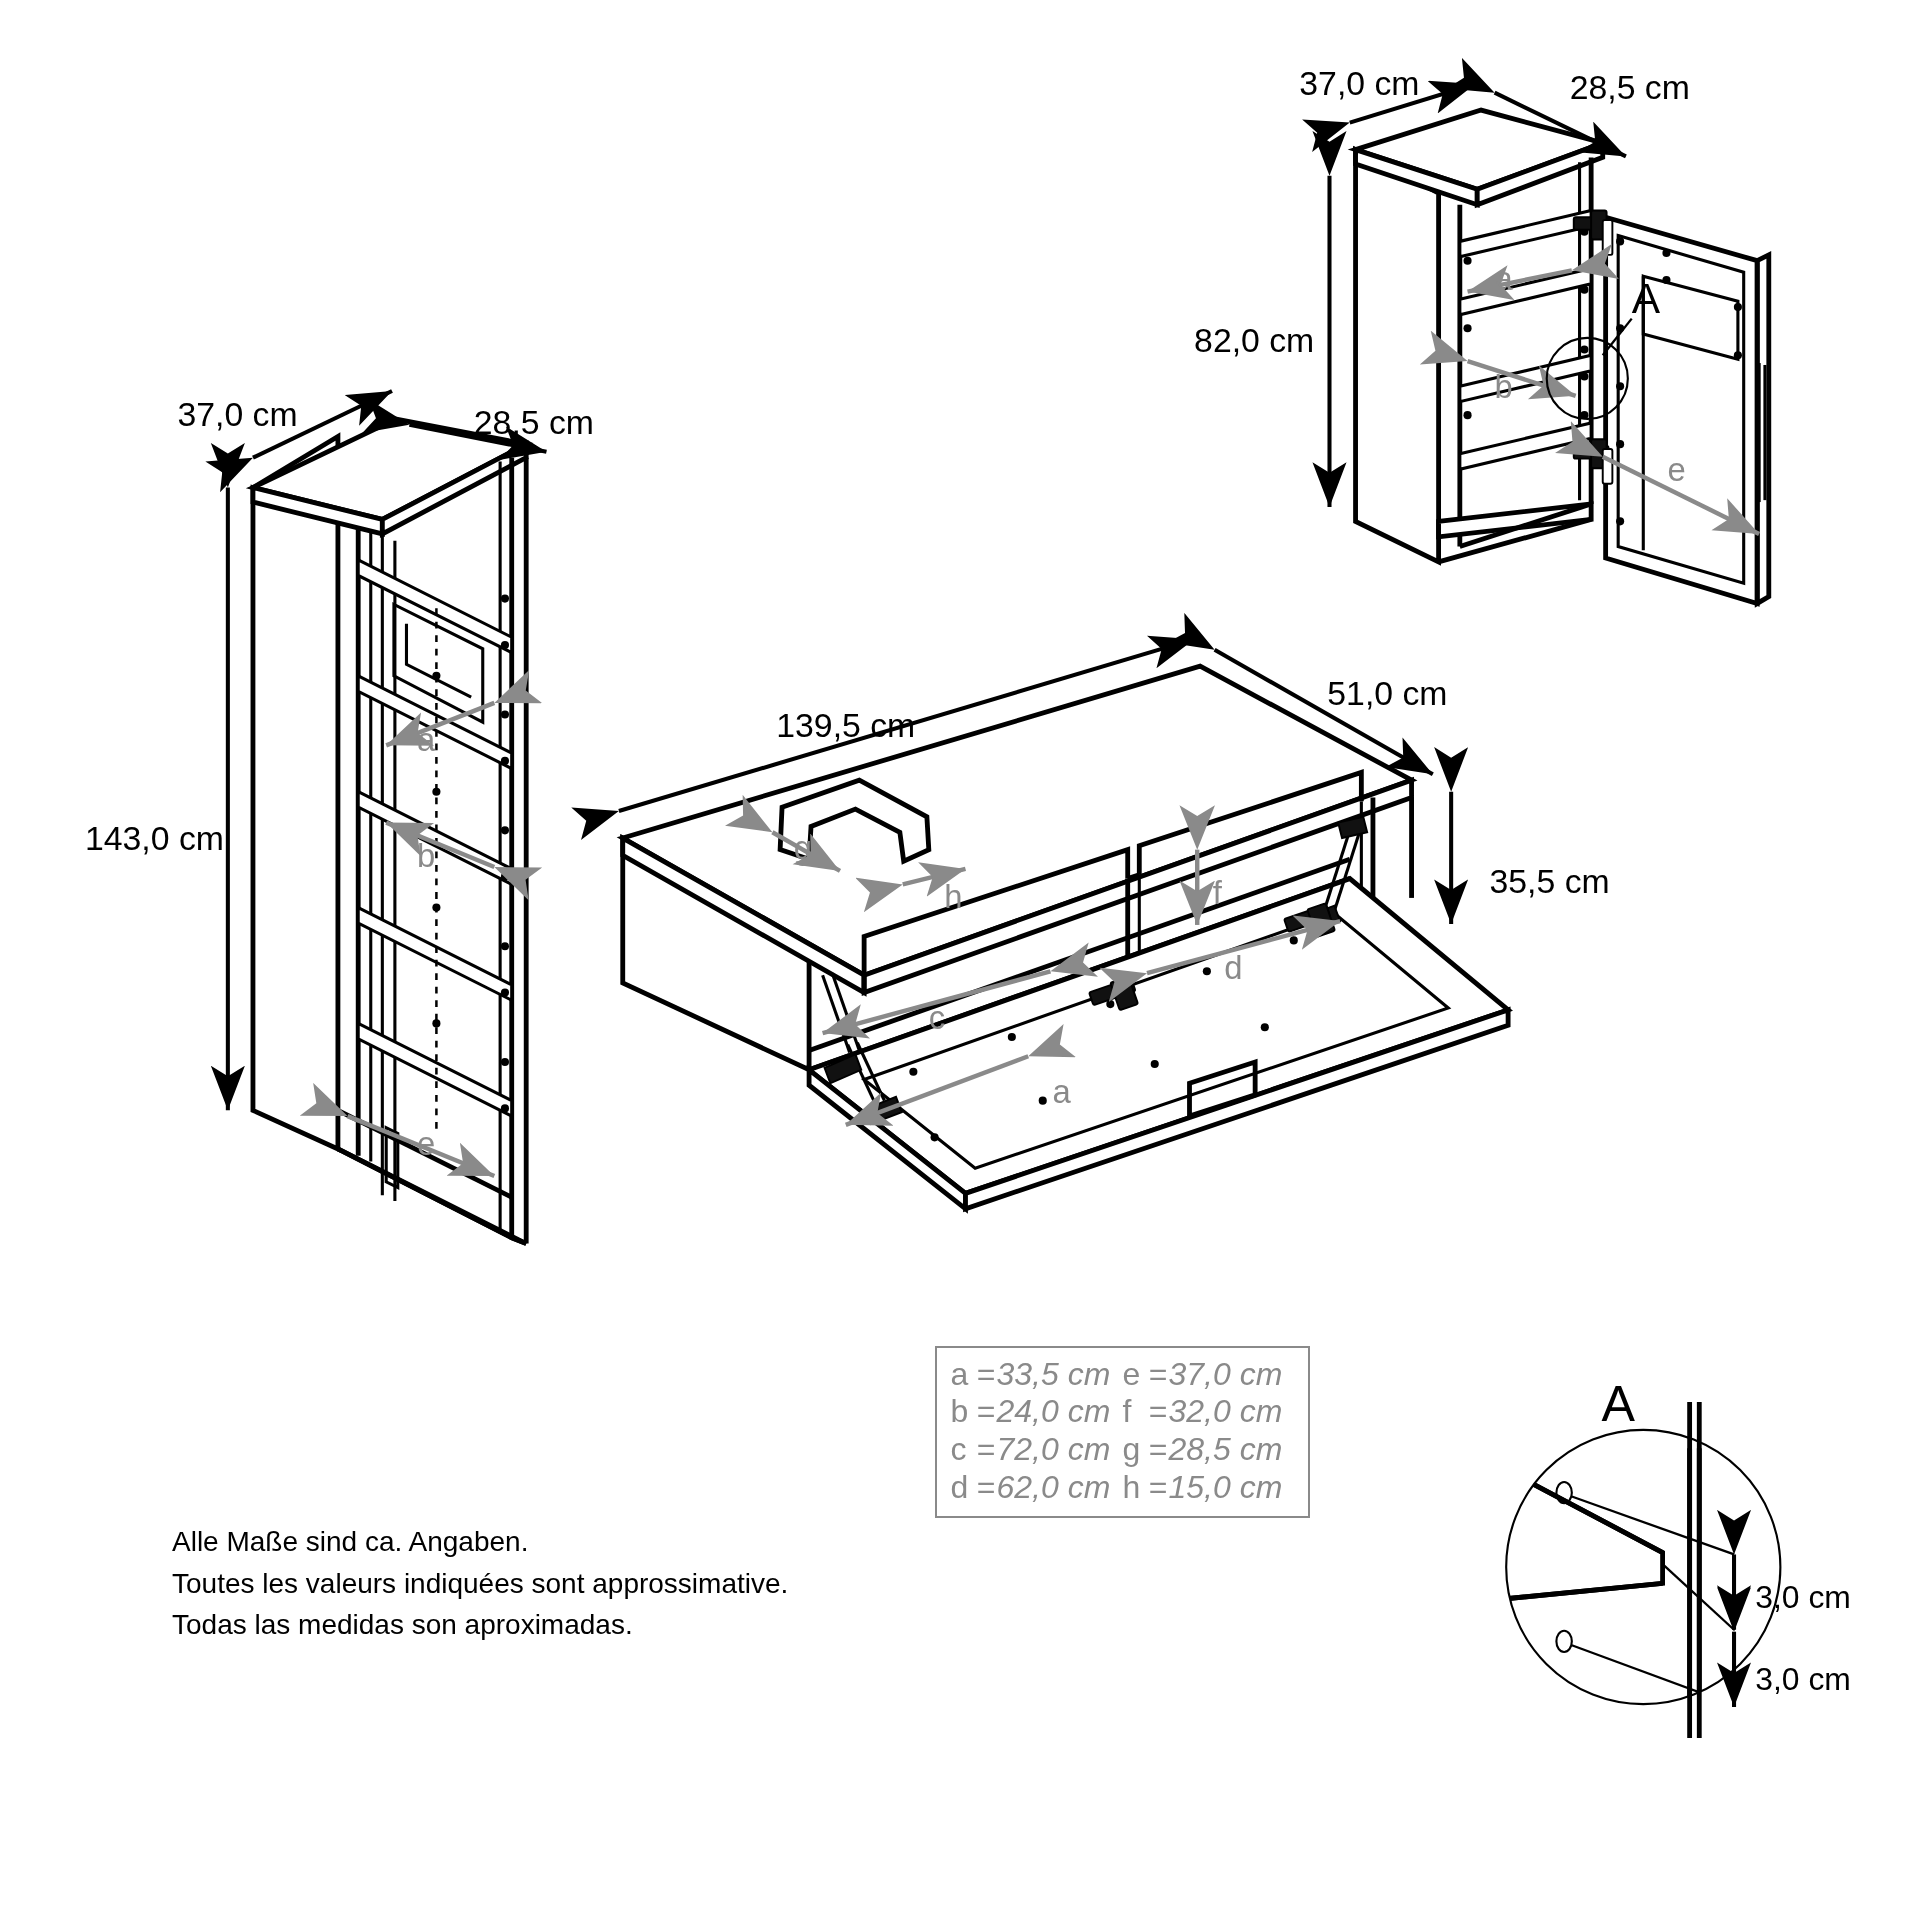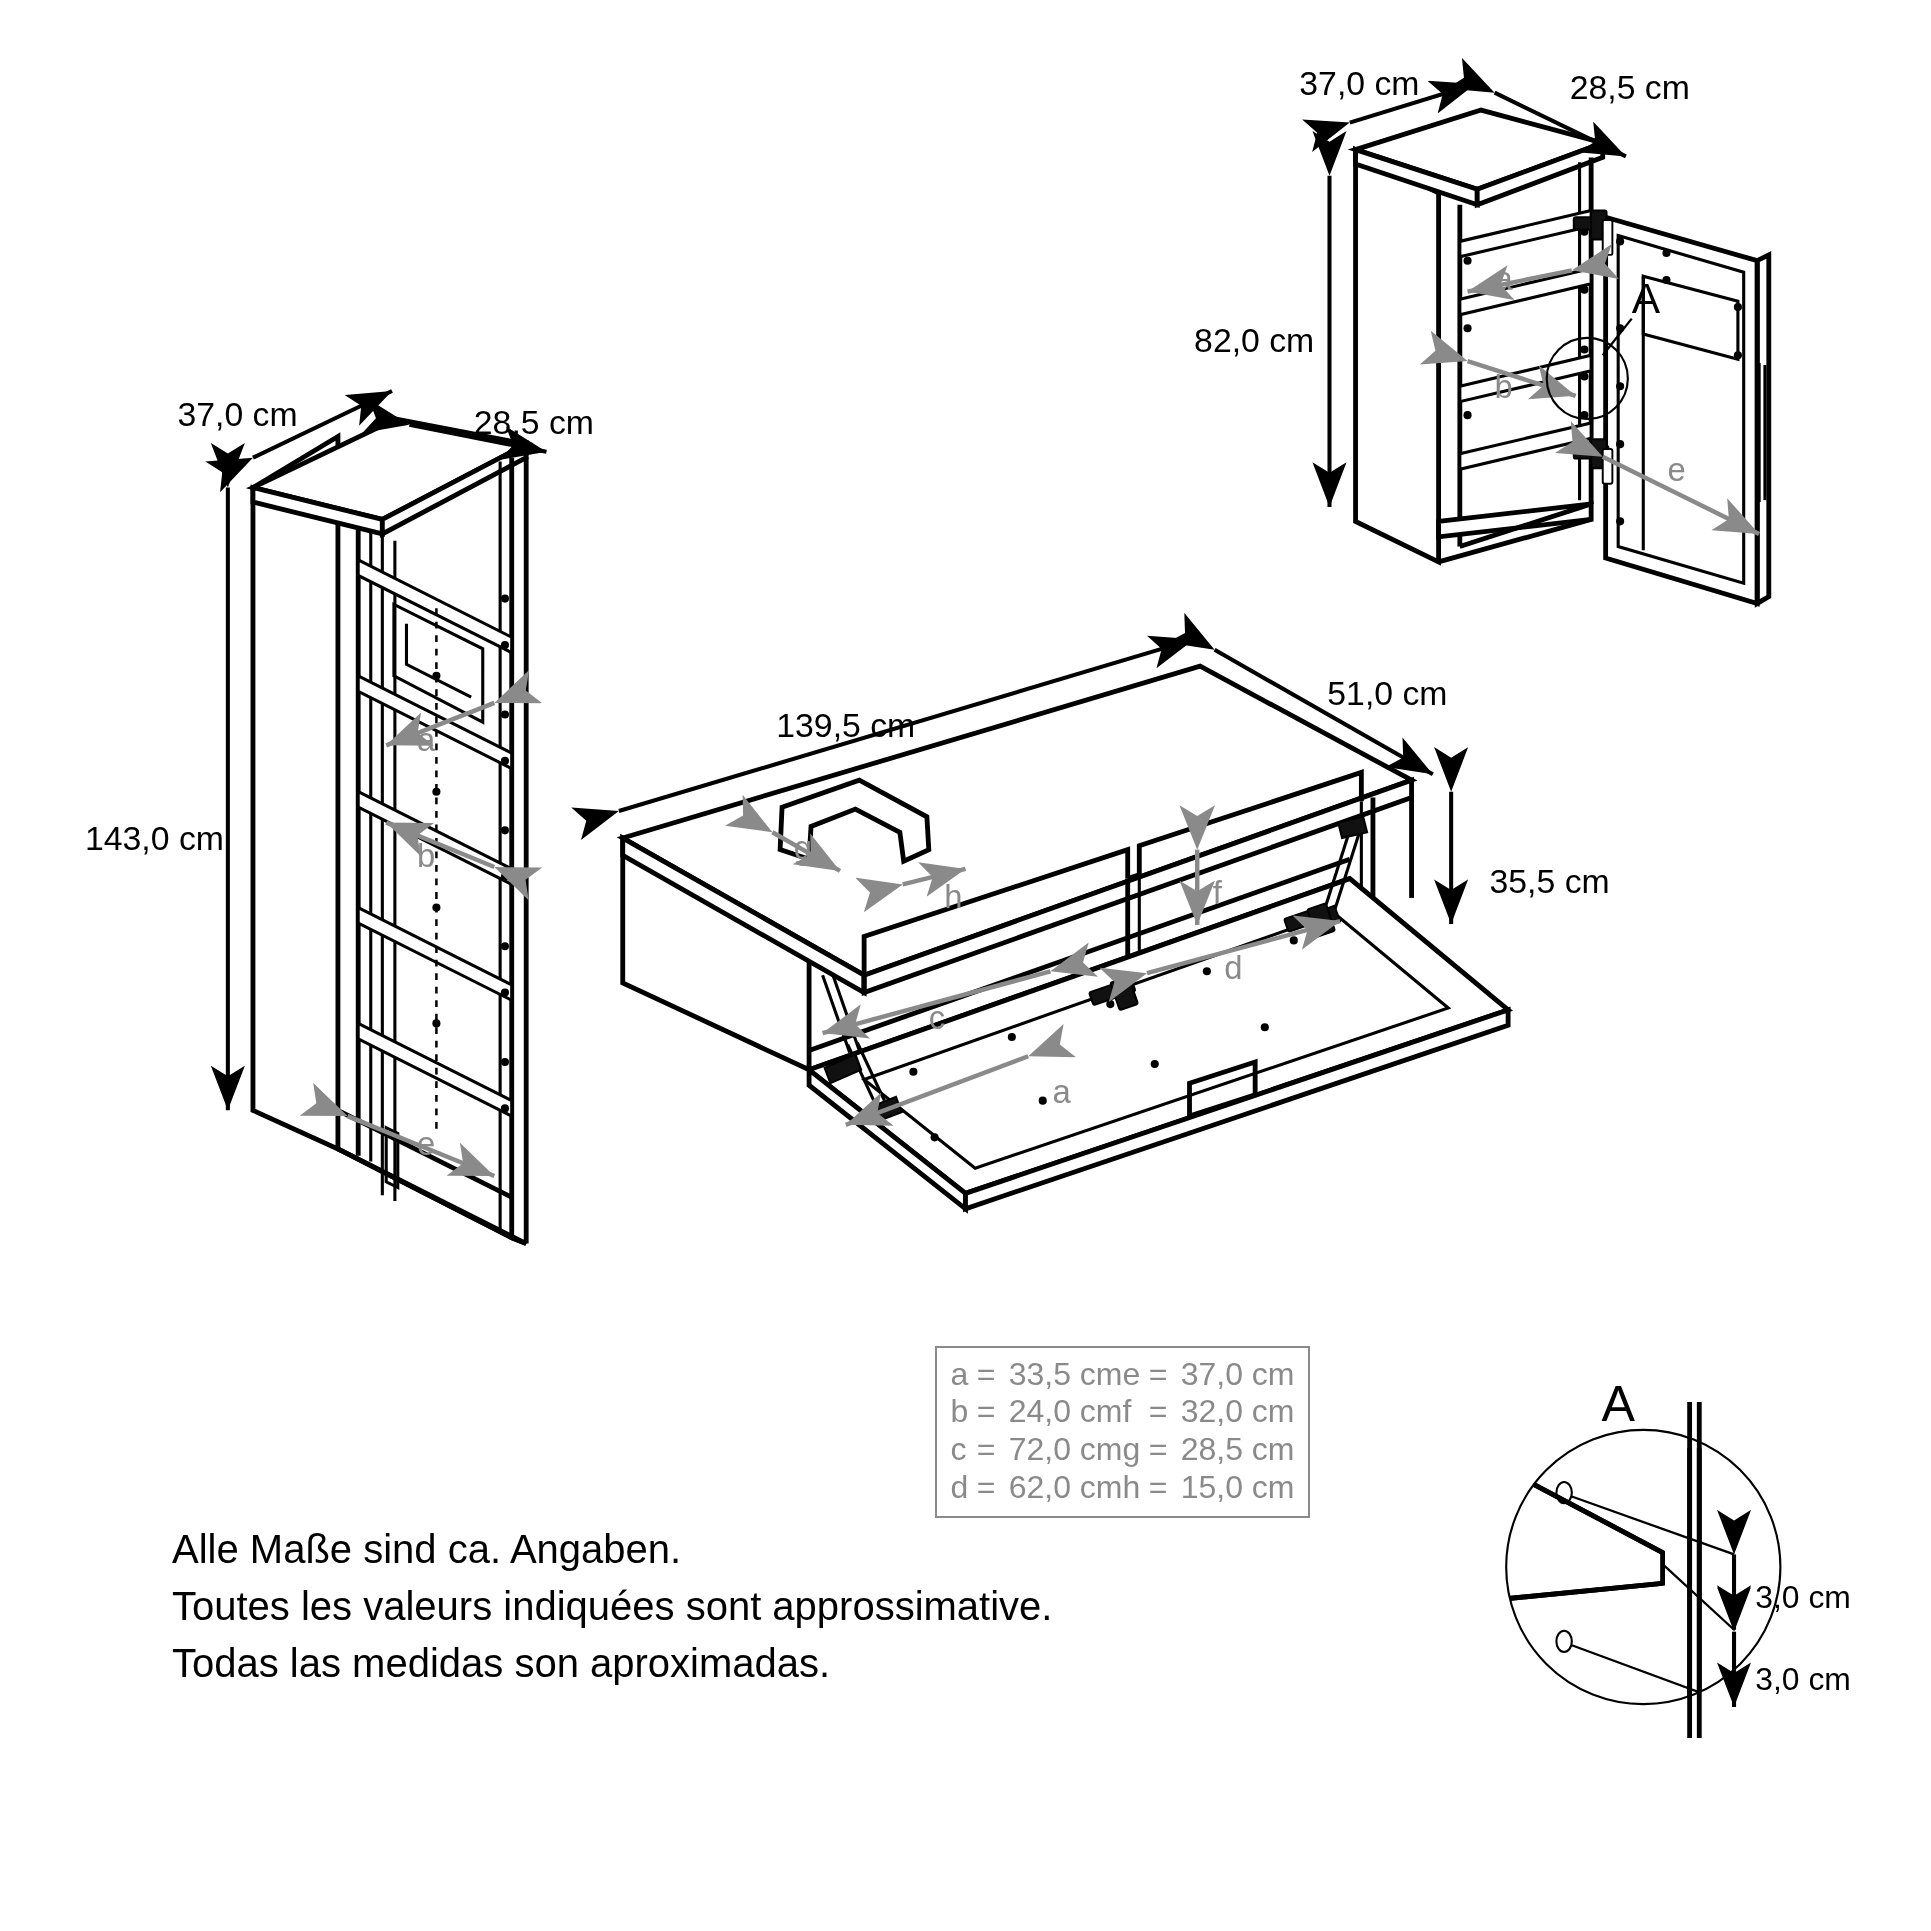--- a/index.html
+++ b/index.html
@@ -84,33 +84,33 @@
   #legend-box td {
     font-family: "Liberation Sans", sans-serif;
     font-size: 32px;
     color: #8a8a8a;
     line-height: 1.18;
     padding: 0;
     white-space: nowrap;
   }
   td.lg-key { width: 25px; text-align: left; }
   td.lg-eq  { width: 21px; text-align: center; }
-  td.lg-val { text-align: right; padding-right: 19.3px; }
+  td.lg-val { text-align: left; padding-right: 19.3px; font-style: italic; }
 
   
   #disclaimer {
     position: absolute;
     left: 172px;
     top: 1524px;
     width: 792px;
   }
   #disclaimer p {
     margin: 0 0 5.8px 0;
     font-family: "Liberation Sans", sans-serif;
-    font-size: 40px;
+    font-size: 28px;
     color: #000000;
     line-height: 1.28;
     white-space: nowrap;
   }
 </style>
 </head>
 <body>
 
 <div id="sheet">
 

